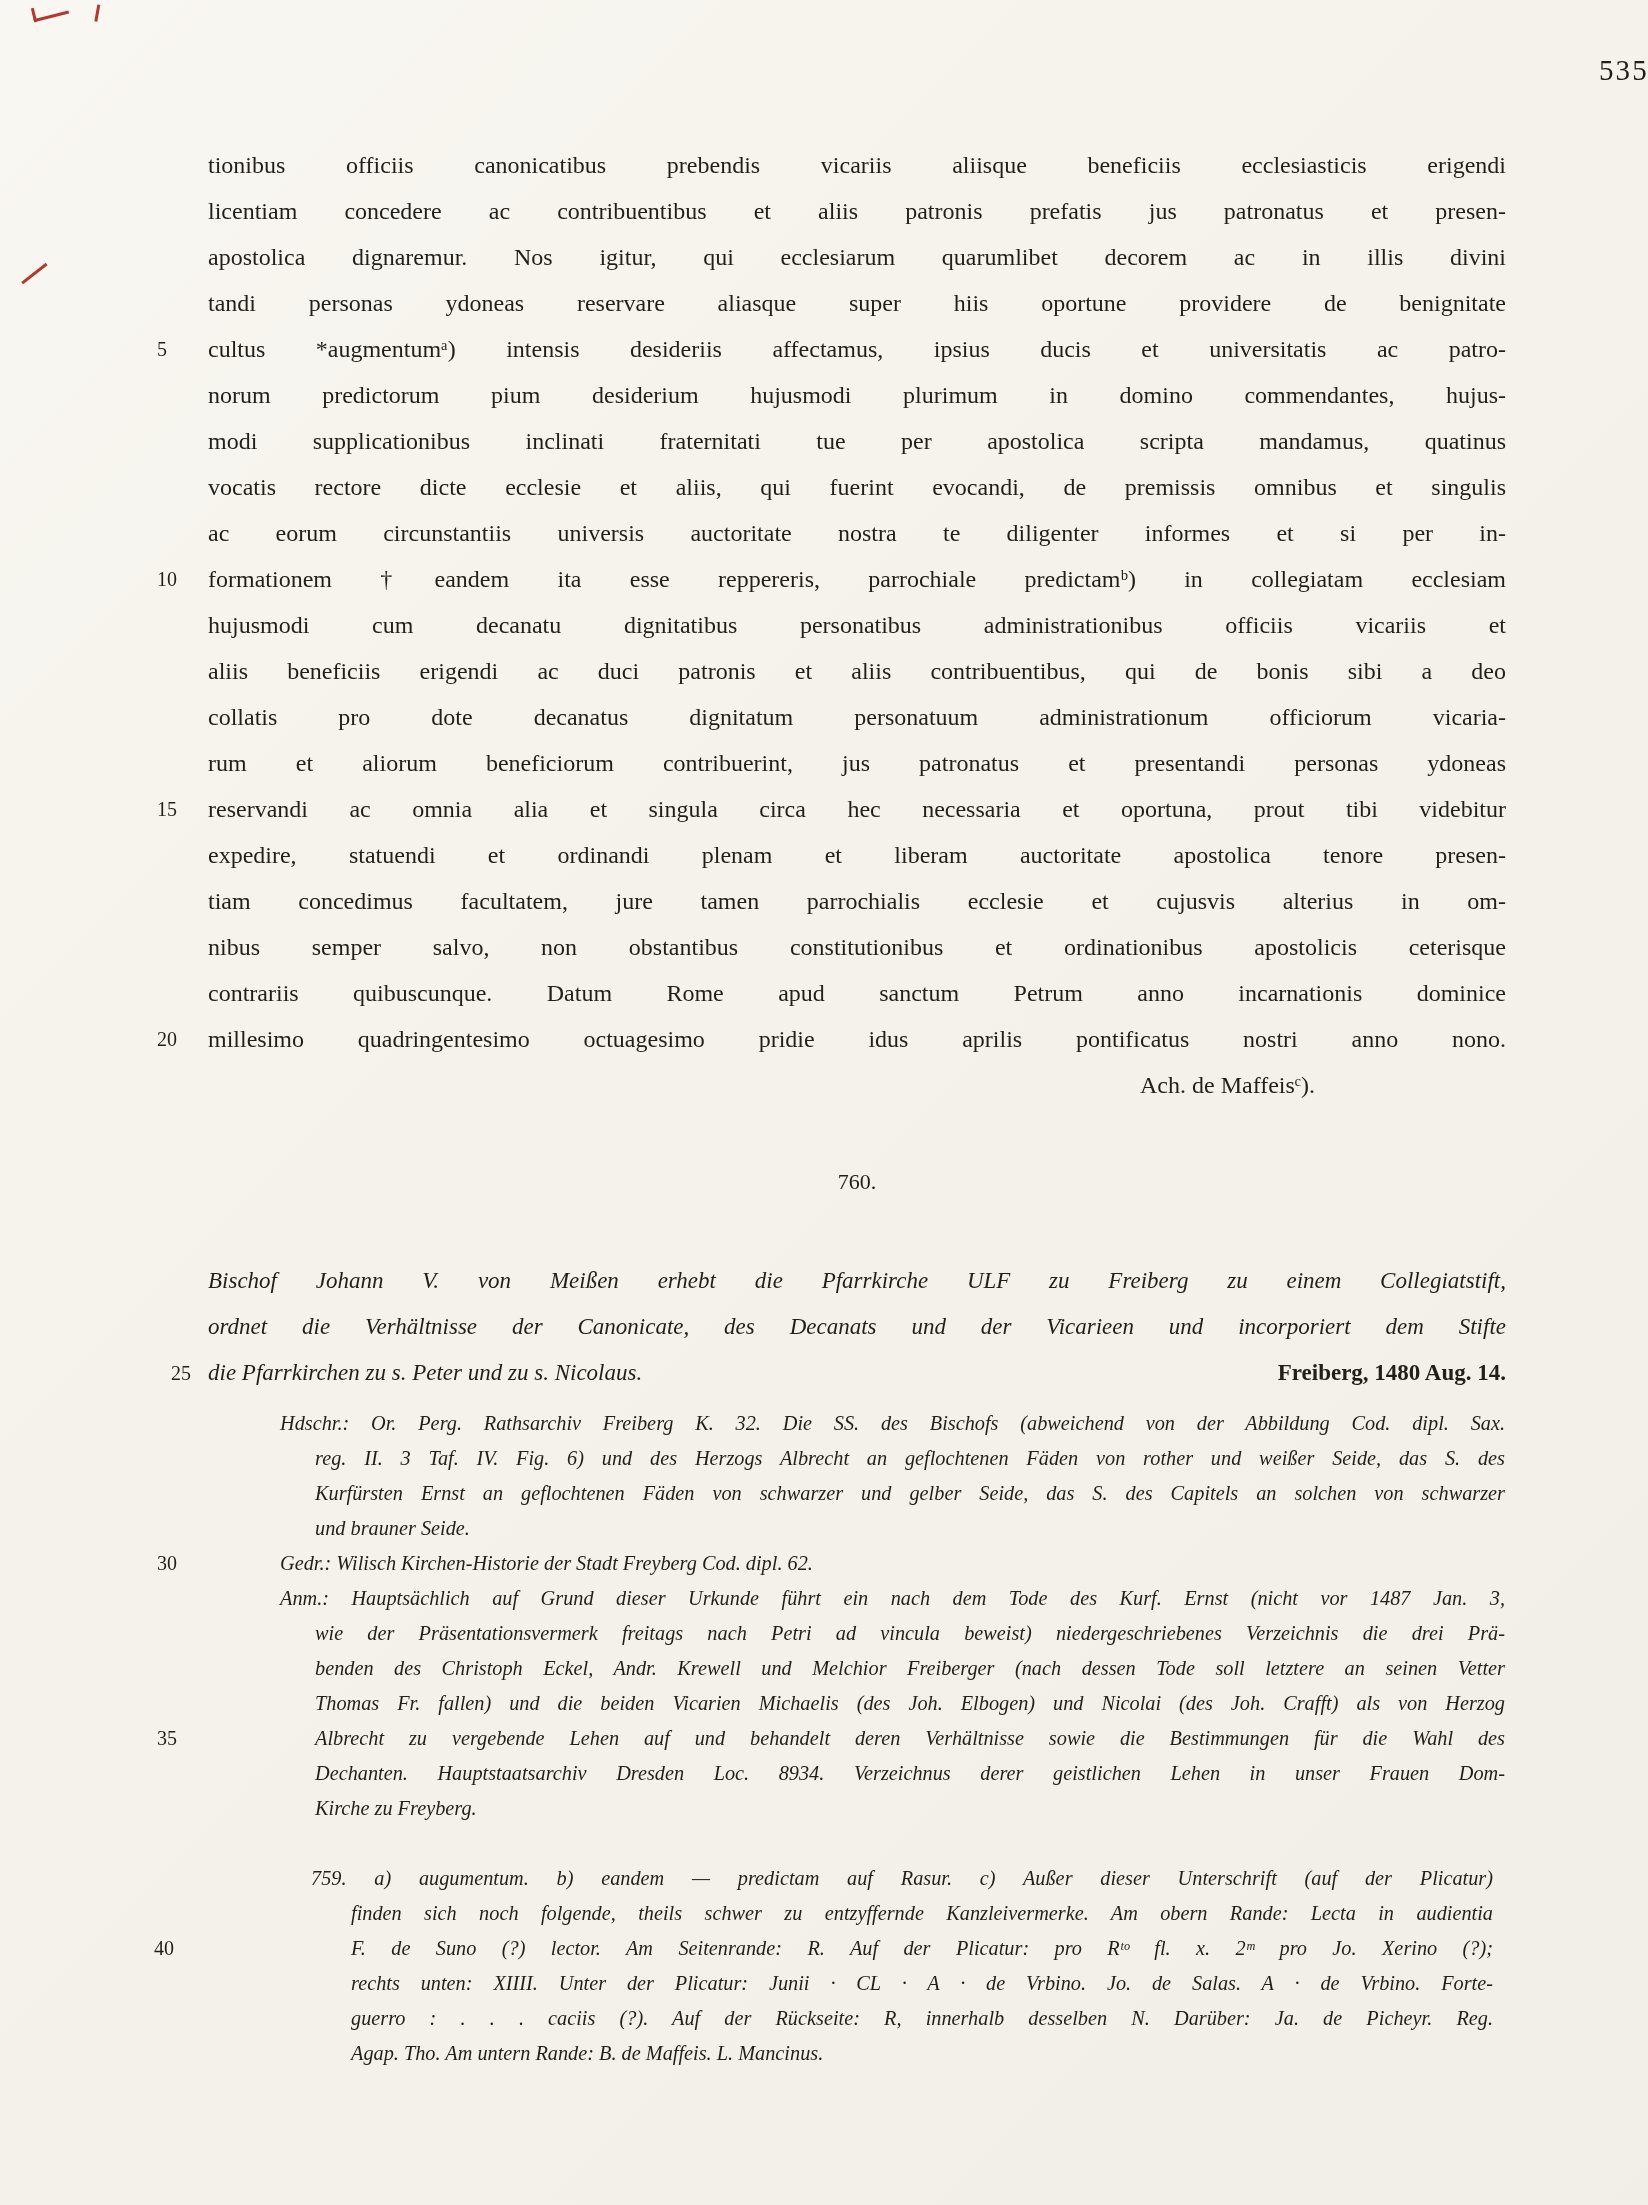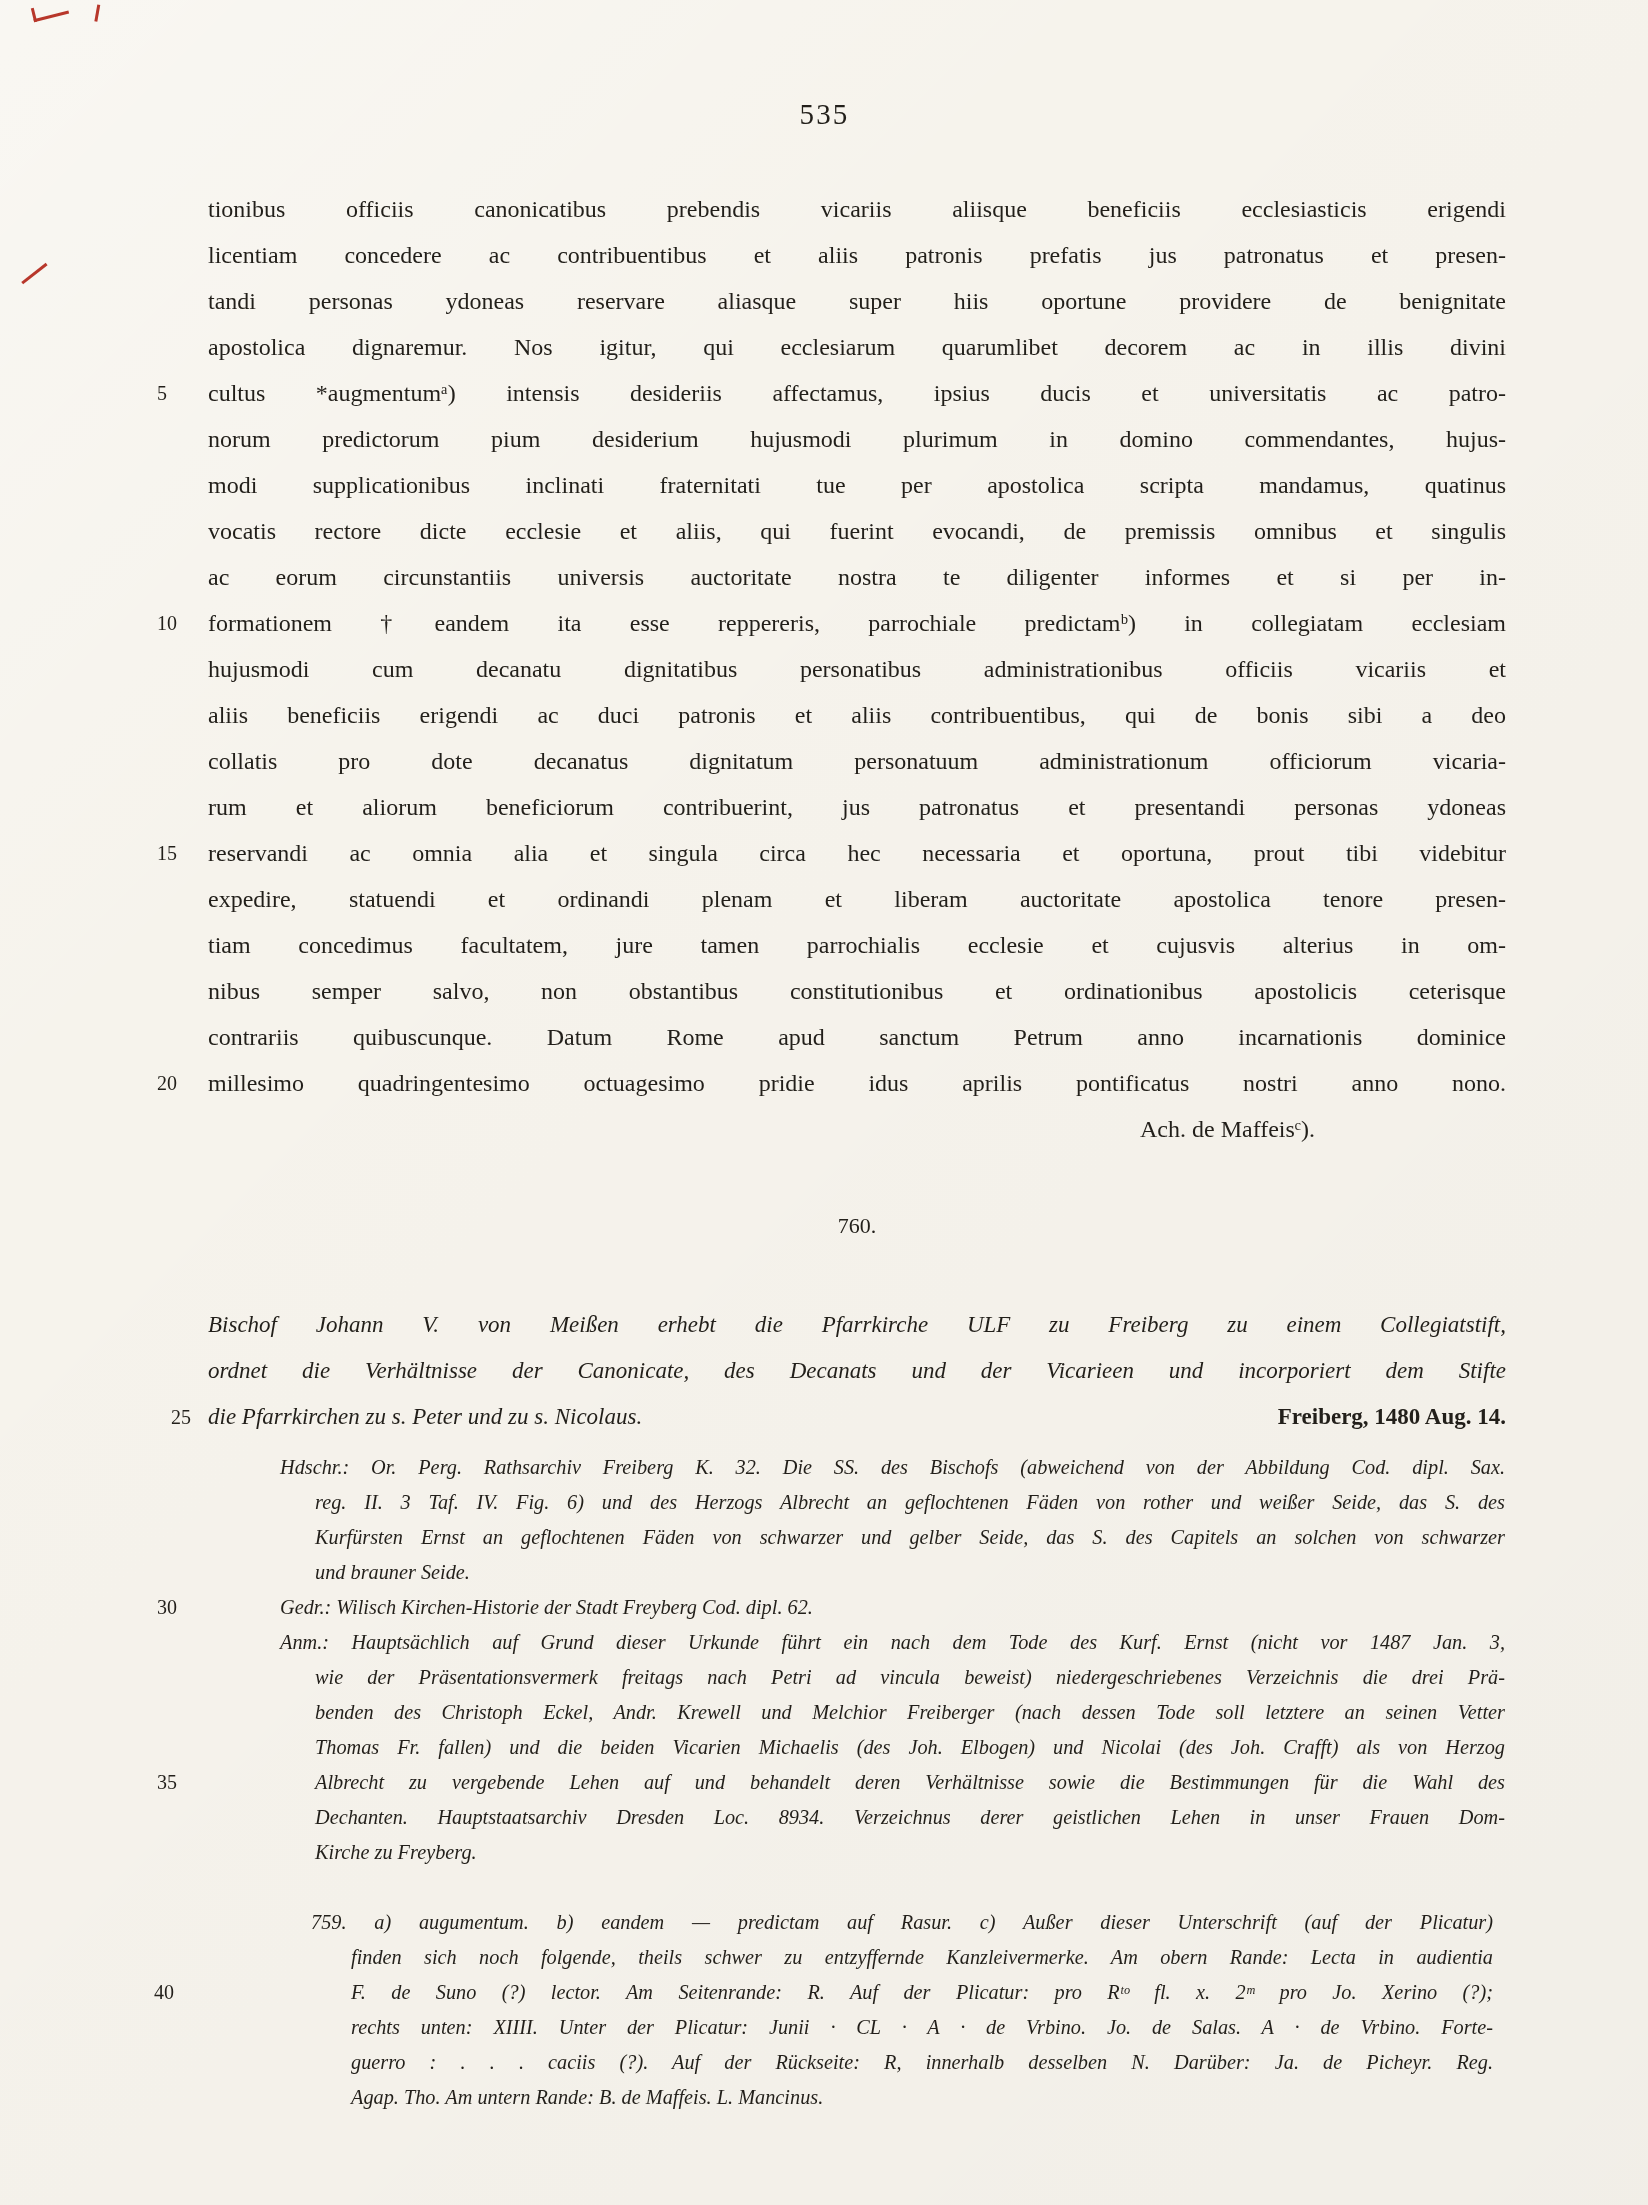--- a/index.html
+++ b/index.html
@@ -20,22 +20,22 @@
     position:absolute;inset:0;
     background:linear-gradient(135deg, rgba(255,255,255,.35) 0%, rgba(0,0,0,0) 30%, rgba(0,0,0,.02) 100%);
   }
   
   .red-mark{position:absolute;border-color:var(--red);}
   .mark-a{left:32px;top:4.4px;width:36px;height:14.3px;border-left:3.3px solid var(--red);border-bottom:3.3px solid var(--red);transform:rotate(-14deg);}
   .mark-b{left:76px;top:3.3px;width:23px;height:16.5px;border-right:3.3px solid var(--red);transform:rotate(10deg);}
   .mark-c{left:18.7px;top:272px;width:31px;height:3.3px;background:var(--red);transform:rotate(-38deg);}
 
   .pageno{
-    padding-top:98px;
-    text-align:center;
+    padding-top:54px;
+    text-align:right;
     font-size:29px;
     letter-spacing:2.2px;
   }
 
   .main{
     position:relative;
     margin:55px 0 0 208px;
     width:1298px;
     font-size:24px;
     line-height:46px;
@@ -88,22 +88,22 @@
 
   <div class="red-mark mark-a"></div>
   <div class="red-mark mark-b"></div>
   <div class="red-mark mark-c"></div>
 
   <header class="pageno">535</header>
 
   <main class="main">
     <div class="bl">tionibus officiis canonicatibus prebendis vicariis aliisque beneficiis ecclesiasticis erigendi</div>
     <div class="bl">licentiam concedere ac contribuentibus et aliis patronis prefatis jus patronatus et presen-</div>
+    <div class="bl">apostolica dignaremur. Nos igitur, qui ecclesiarum quarumlibet decorem ac in illis divini</div>
     <div class="bl">tandi personas ydoneas reservare aliasque super hiis oportune providere de benignitate</div>
-    <div class="bl">apostolica dignaremur. Nos igitur, qui ecclesiarum quarumlibet decorem ac in illis divini</div>
     <div class="bl">
       <span class="lno">5</span>
       <span class="t">cultus *augmentumᵃ) intensis desideriis affectamus, ipsius ducis et universitatis ac patro-</span>
     </div>
     <div class="bl">norum predictorum pium desiderium hujusmodi plurimum in domino commendantes, hujus-</div>
     <div class="bl">modi supplicationibus inclinati fraternitati tue per apostolica scripta mandamus, quatinus</div>
     <div class="bl">vocatis rectore dicte ecclesie et aliis, qui fuerint evocandi, de premissis omnibus et singulis</div>
     <div class="bl">ac eorum circunstantiis universis auctoritate nostra te diligenter informes et si per in-</div>
     <div class="bl">
       <span class="lno">10</span>

